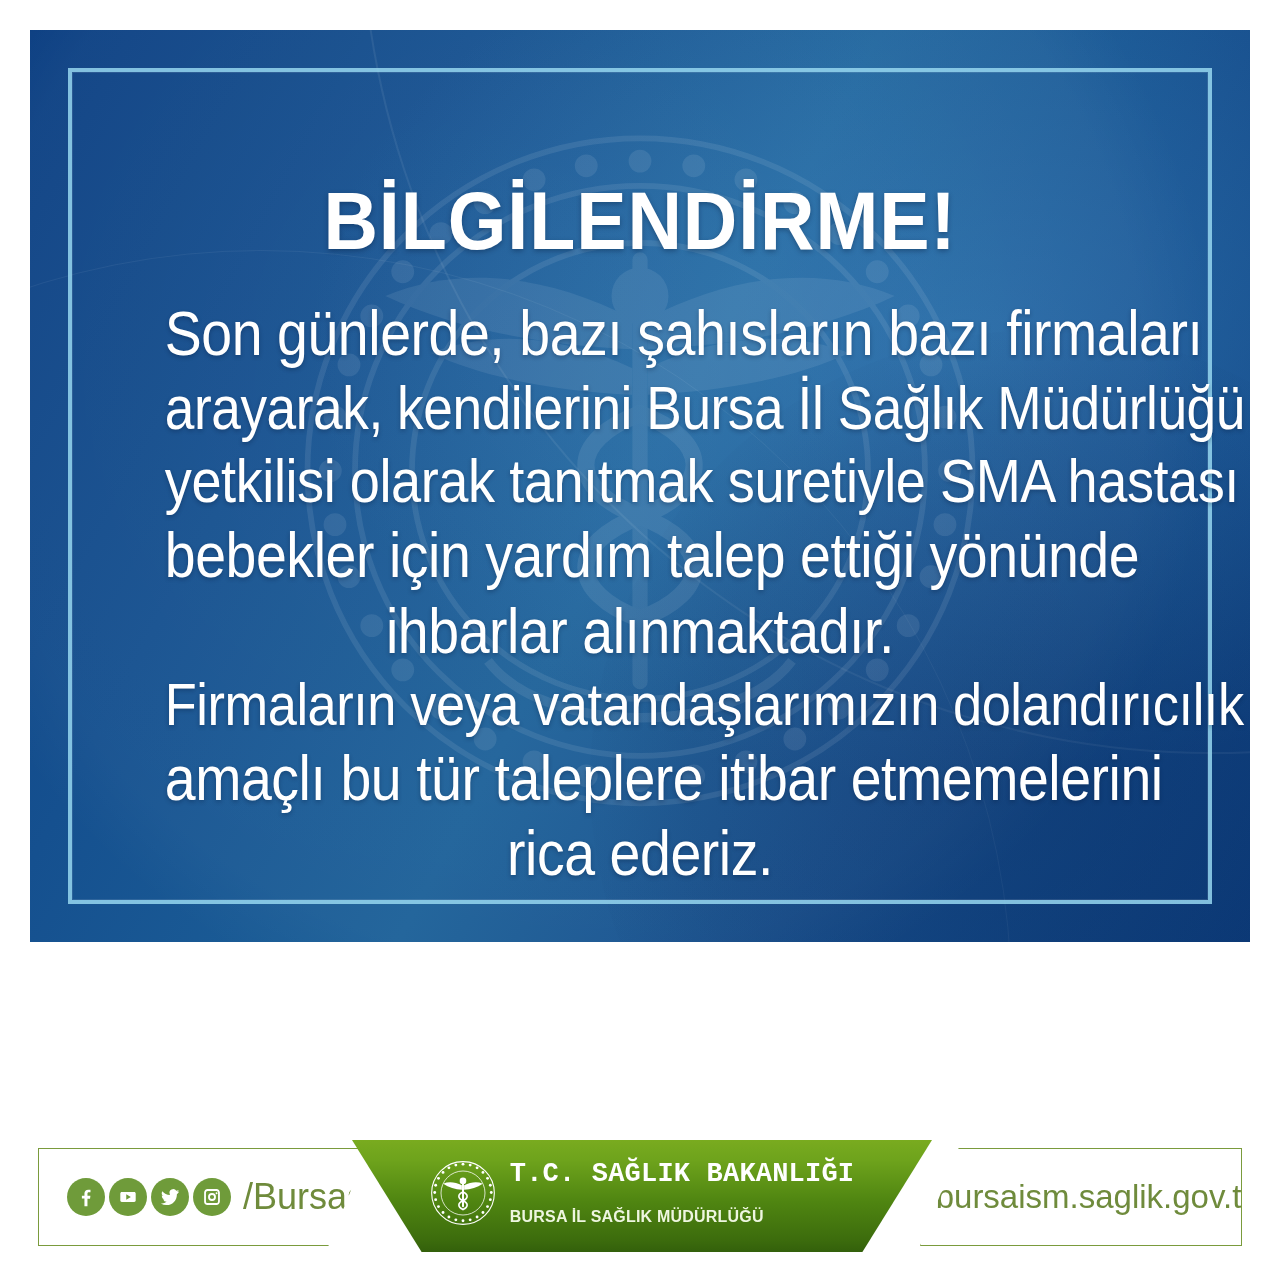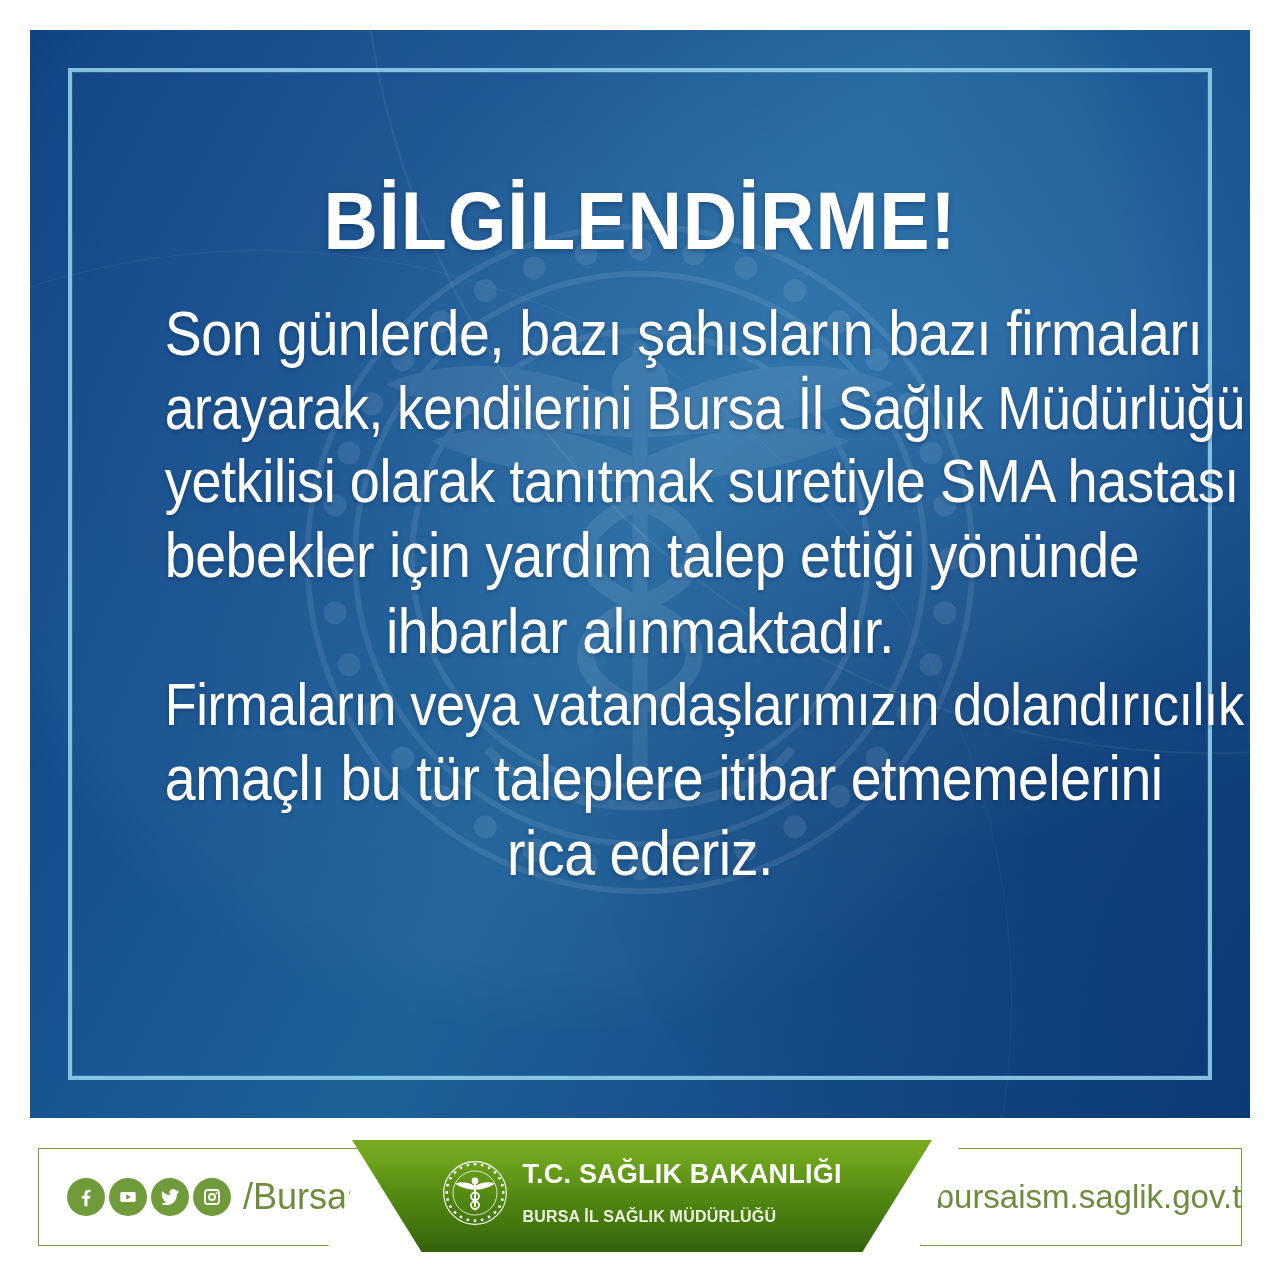--- a/index.html
+++ b/index.html
@@ -9,21 +9,21 @@
     background:#ffffff;
     font-family:"Liberation Sans", sans-serif;
     overflow:hidden;
     position:relative;
   }
 
   
   #poster{
     position:absolute;
     left:30px; top:30px;
-    width:1220px; height:1088px;
+    width:1220px; height:912px;
     background:
       radial-gradient(ellipse 900px 620px at 76% 34%, rgba(60,140,200,0.42) 0%, rgba(60,140,200,0.18) 42%, rgba(0,0,0,0) 72%),
       linear-gradient(118deg, #0c3f82 0%, #15508f 26%, #1d6199 50%, #174e8c 72%, #0c3b7a 100%);
     overflow:hidden;
   }
   
   #poster .swoosh{
     position:absolute; pointer-events:none;
   }
   .swoosh-a{
@@ -151,21 +151,21 @@
     filter:drop-shadow(3px 6px 6px rgba(0,0,0,0.28));
   }
   #green-banner .inner{
     display:flex;align-items:center;gap:14px;
     transform:translateY(-3px);
   }
   #ministry-seal{width:66px;height:66px;flex:0 0 auto;}
   #ministry-seal svg{width:100%;height:100%;display:block;}
   .mini-text{display:flex;flex-direction:column;line-height:1;}
   #ministry-line1{
-    font-family:Liberation Sans, sans-serif;
+    font-family:Liberation Mono, monospace;
     font-weight:bold;font-size:27px;color:#ffffff;letter-spacing:0.2px;
     white-space:nowrap;
   }
   #ministry-line2{
     font-family:"Liberation Sans Narrow","Liberation Sans", sans-serif;
     font-weight:bold;font-size:16px;color:#eef6e0;letter-spacing:0.2px;
     margin-top:21px;white-space:nowrap;
   }
 </style>
 </head>

